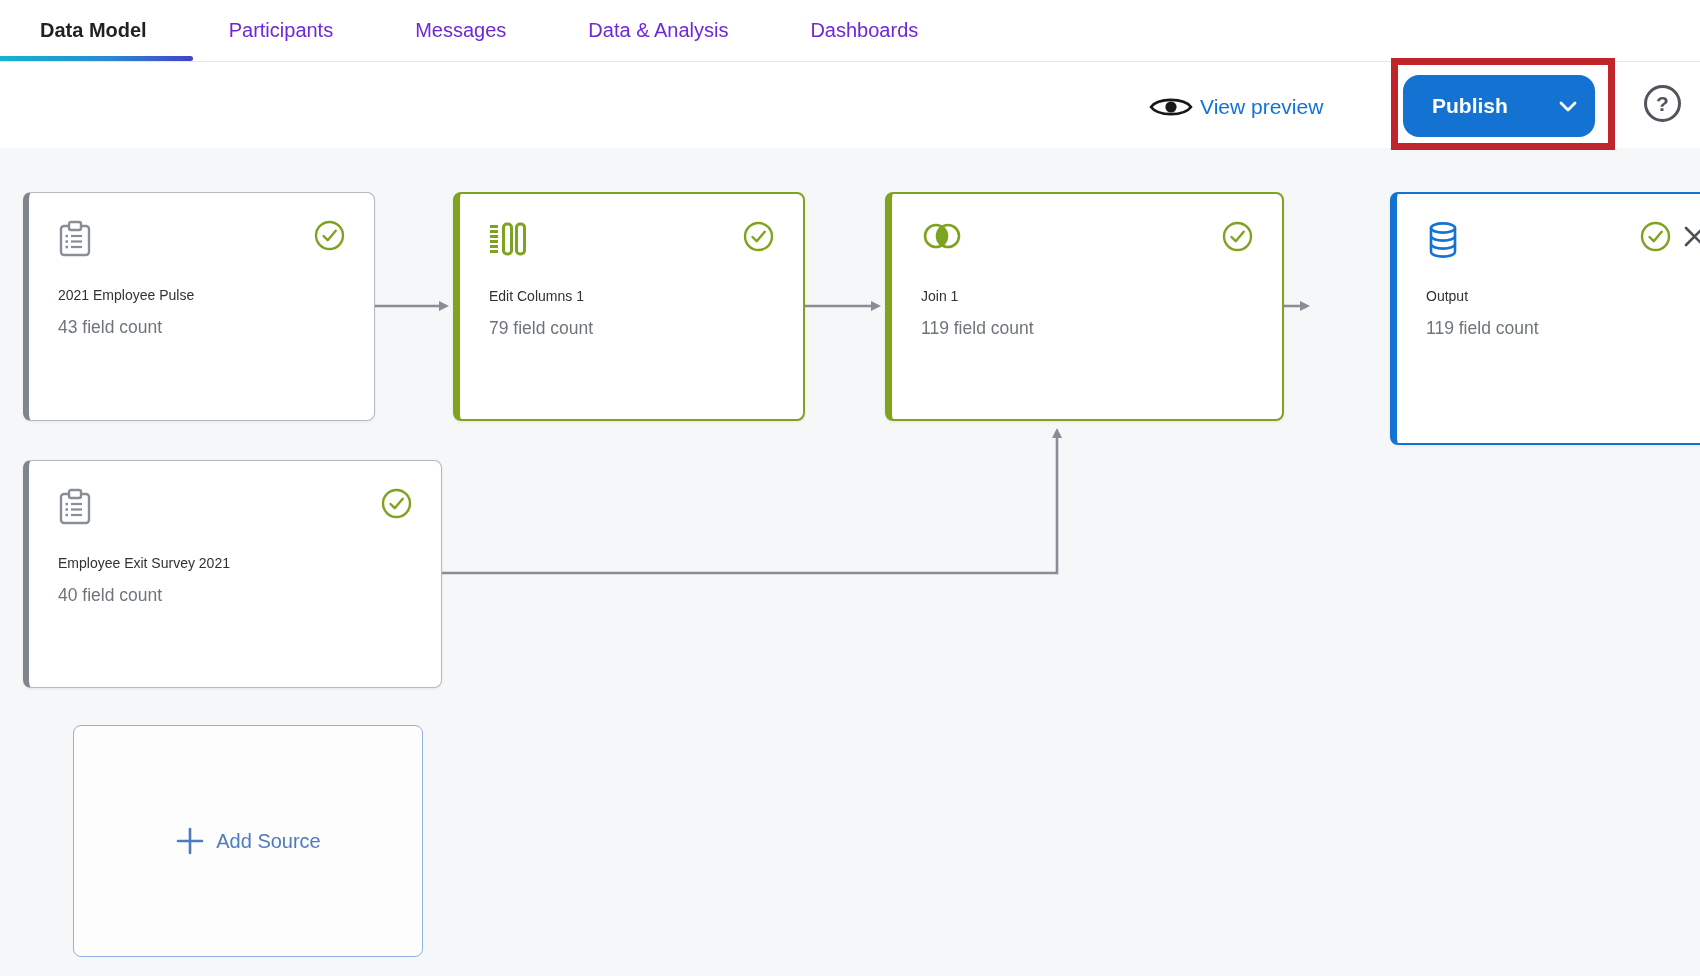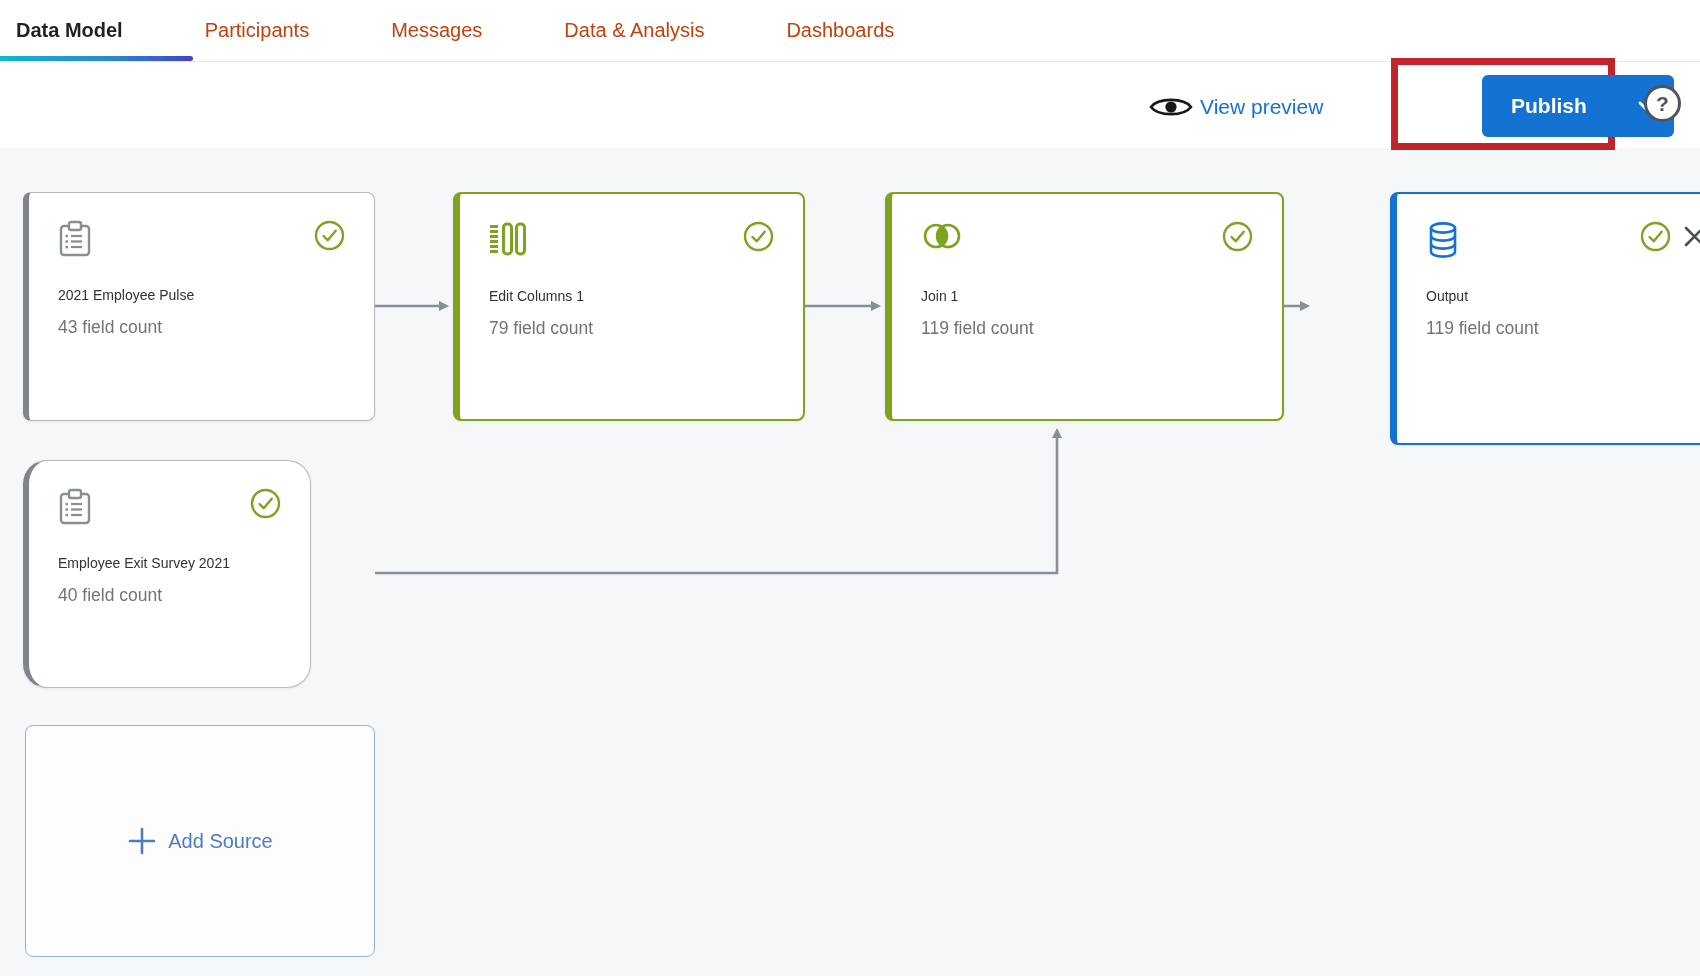--- a/index.html
+++ b/index.html
@@ -5,40 +5,40 @@
   html,body{margin:0;padding:0;background:#e9eaeb;}
   *{box-sizing:border-box;}
   .screen{
     position:relative;width:1700px;height:976px;overflow:hidden;
     background:#f6f7f8;
     font-family:"Liberation Sans", sans-serif;
     color:#2e3236;
   }
   
   .header-white{position:absolute;left:0;top:0;width:1700px;height:148px;background:#ffffff;}
-  .tabbar{position:absolute;left:0;top:0;width:1700px;height:62px;background:#ffffff;border-bottom:1px solid #e5e7e8;display:flex;align-items:center;padding-left:16px;column-gap:82px;}
-  .tab{font-size:20px;font-weight:500;color:#c2410c;white-space:nowrap;cursor:pointer;}
+  .tabbar{position:absolute;left:0;top:0;width:1700px;height:62px;background:#ffffff;border-bottom:1px solid #e5e7e8;display:flex;align-items:center;padding-left:40px;column-gap:82px;}
+  .tab{font-size:20px;font-weight:500;color:#6d28d9;white-space:nowrap;cursor:pointer;}
   .tab.active{font-weight:600;color:#1f2224;}
   .tab-underline{position:absolute;left:0;top:56px;width:193px;height:5px;border-radius:0 3px 3px 0;
     background:linear-gradient(90deg,#12b6cd 0%,#2b8ad2 55%,#4443c9 100%);}
   
   .view-preview{position:absolute;left:1148px;top:90px;height:34px;display:flex;align-items:center;gap:6px;cursor:pointer;}
   .view-preview span{font-size:21px;font-weight:500;color:#1272d8;}
   .annotation-box{position:absolute;left:1391px;top:58px;width:224px;height:92px;border:7px solid #c1242b;}
-  .publish-btn{position:absolute;left:1482px;top:75px;width:192px;height:62px;background:#1473d2;border:none;border-radius:6px;
+  .publish-btn{position:absolute;left:1403px;top:75px;width:192px;height:62px;background:#1473d2;border:none;border-radius:16px;
     display:flex;align-items:center;justify-content:space-between;padding:0 18px 0 29px;cursor:pointer;}
   .publish-btn span{color:#ffffff;font-size:21px;font-weight:600;font-family:"Liberation Sans",sans-serif;}
   .help-btn{position:absolute;left:1644px;top:85px;width:37px;height:37px;border-radius:50%;border:3px solid #50555b;
     display:flex;align-items:center;justify-content:center;font-size:21px;font-weight:700;color:#50555b;cursor:pointer;background:#fff;}
   
   .card{position:absolute;background:#ffffff;border-radius:8px;padding:27px 29px 0 29px;box-shadow:0 1px 3px rgba(0,0,0,.07);cursor:pointer;}
   .card.survey{border:1.5px solid #b4b9bd;border-left:6px solid #7e858d;}
   .card.green{border:2.5px solid #7ea31f;border-left:7px solid #7ea31f;}
   .card.blue{border:2.5px solid #1473d2;border-left:7px solid #1473d2;}
-  .card.addsrc{border:1.5px solid #8fb2e0;display:flex;justify-content:center;padding:0;box-shadow:none;background:#fdfdfe;}
+  .card.addsrc{border:1.5px solid #8fb2e0;display:flex;justify-content:center;padding:0;box-shadow:none;background:#fdfdfe;margin-left:48px;}
   .card-head{display:flex;align-items:flex-start;justify-content:space-between;height:40px;}
   .head-right{display:flex;align-items:center;gap:11px;}
   .card-title{margin-top:26px;font-size:14px;line-height:1.32;font-weight:500;color:#2e3236;max-width:250px;}
   .card-sub{margin-top:13px;font-size:17.5px;color:#6e747a;}
   .addsrc-inner{display:flex;align-items:center;gap:11px;}
   .addsrc-inner span{font-size:20px;font-weight:500;color:#4e7bc0;}
   .connectors{position:absolute;left:0;top:0;pointer-events:none;}
   .x-btn{display:inline-flex;cursor:pointer;}
 </style>
 </head>
@@ -178,21 +178,21 @@
           <svg width="25" height="25" viewBox="0 0 25 25" stroke="#4a5056" stroke-width="2.6" stroke-linecap="round" fill="none">
               <path d="M4 4l17 17M21 4L4 21"></path>
             </svg>
         </span>
       </div>
     </div>
     <div class="card-title">Output</div>
     <div class="card-sub">119 field count</div>
   </div>
 
-  <div class="card survey" style="left:23px;top:460px;width:288px;height:228px;border-radius:24px;">
+  <div class="card survey" style="left:23px;top:460px;width:419px;height:228px;">
     <div class="card-head">
       <svg width="34" height="38" viewBox="0 0 34 38" fill="none" stroke="#878e96" stroke-width="2.4">
         <rect x="3" y="6" width="28" height="29" rx="3"></rect>
         <rect x="11" y="2" width="12" height="8" rx="2" fill="#ffffff"></rect>
         <g stroke-width="2.2">
             <path d="M13 16h11"></path>
             <path d="M13 21.5h11"></path>
             <path d="M13 27h11"></path>
           </g>
         <g fill="#878e96" stroke="none">

